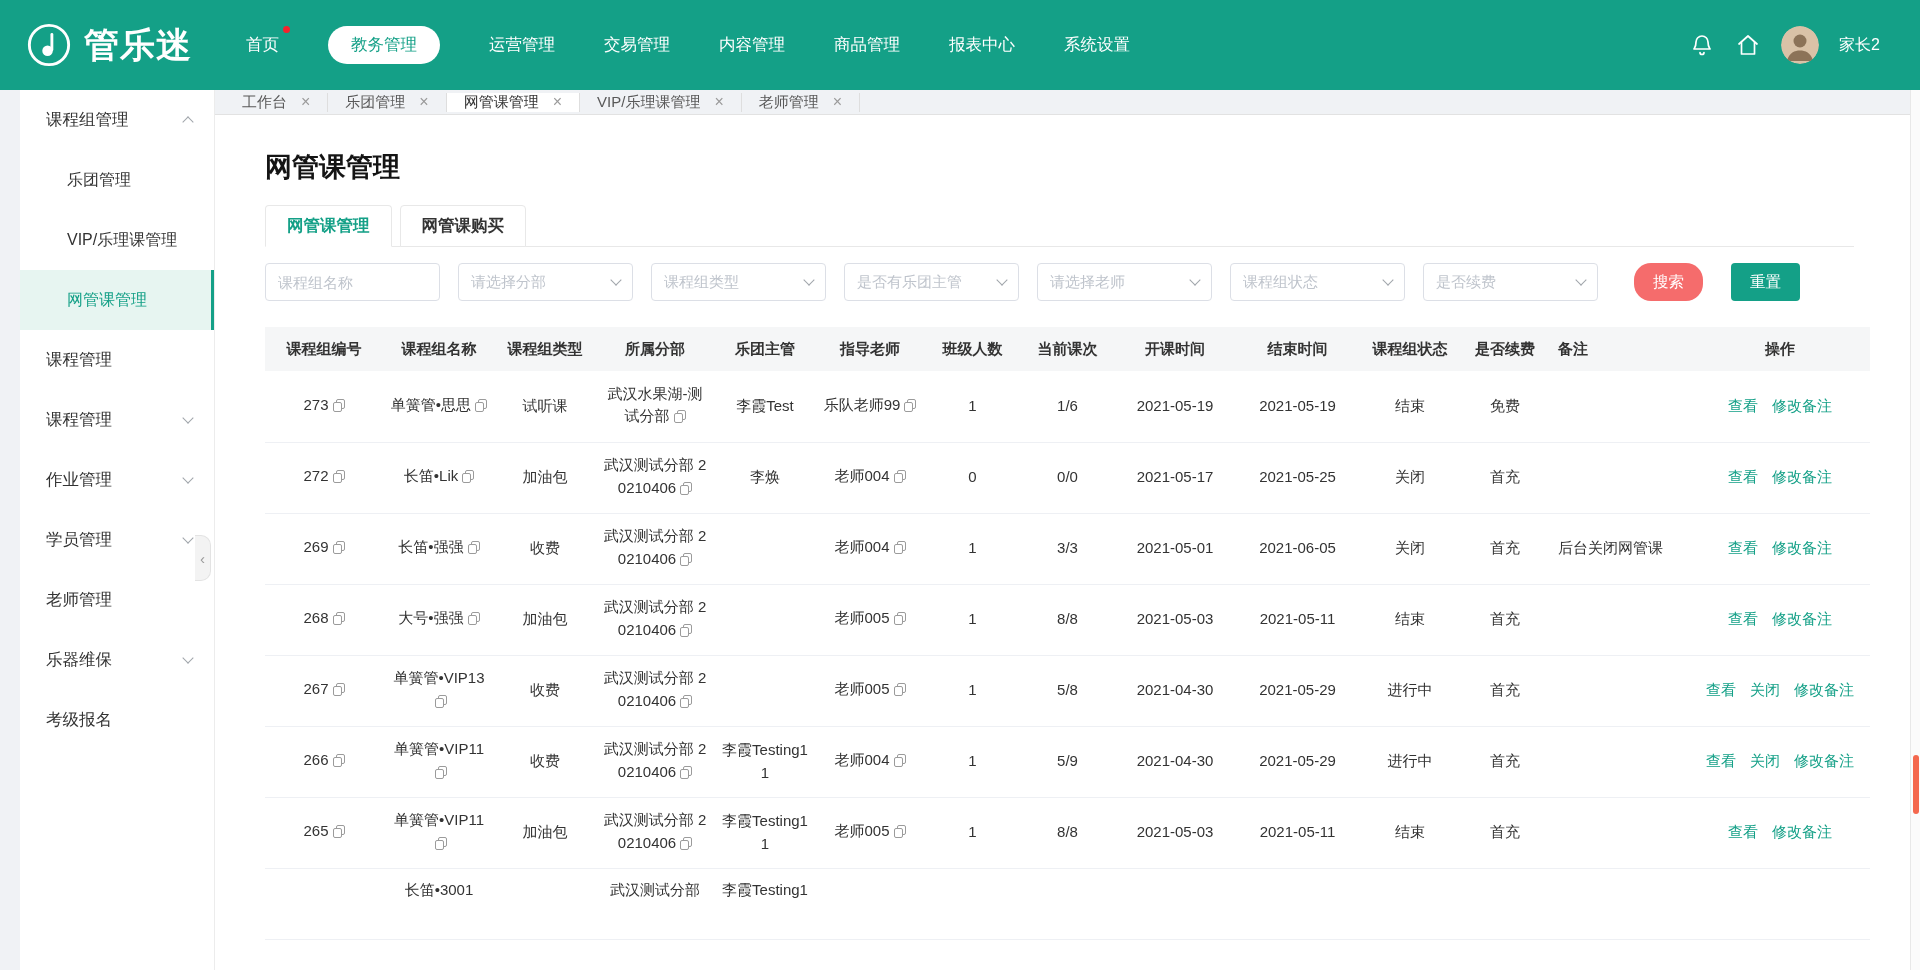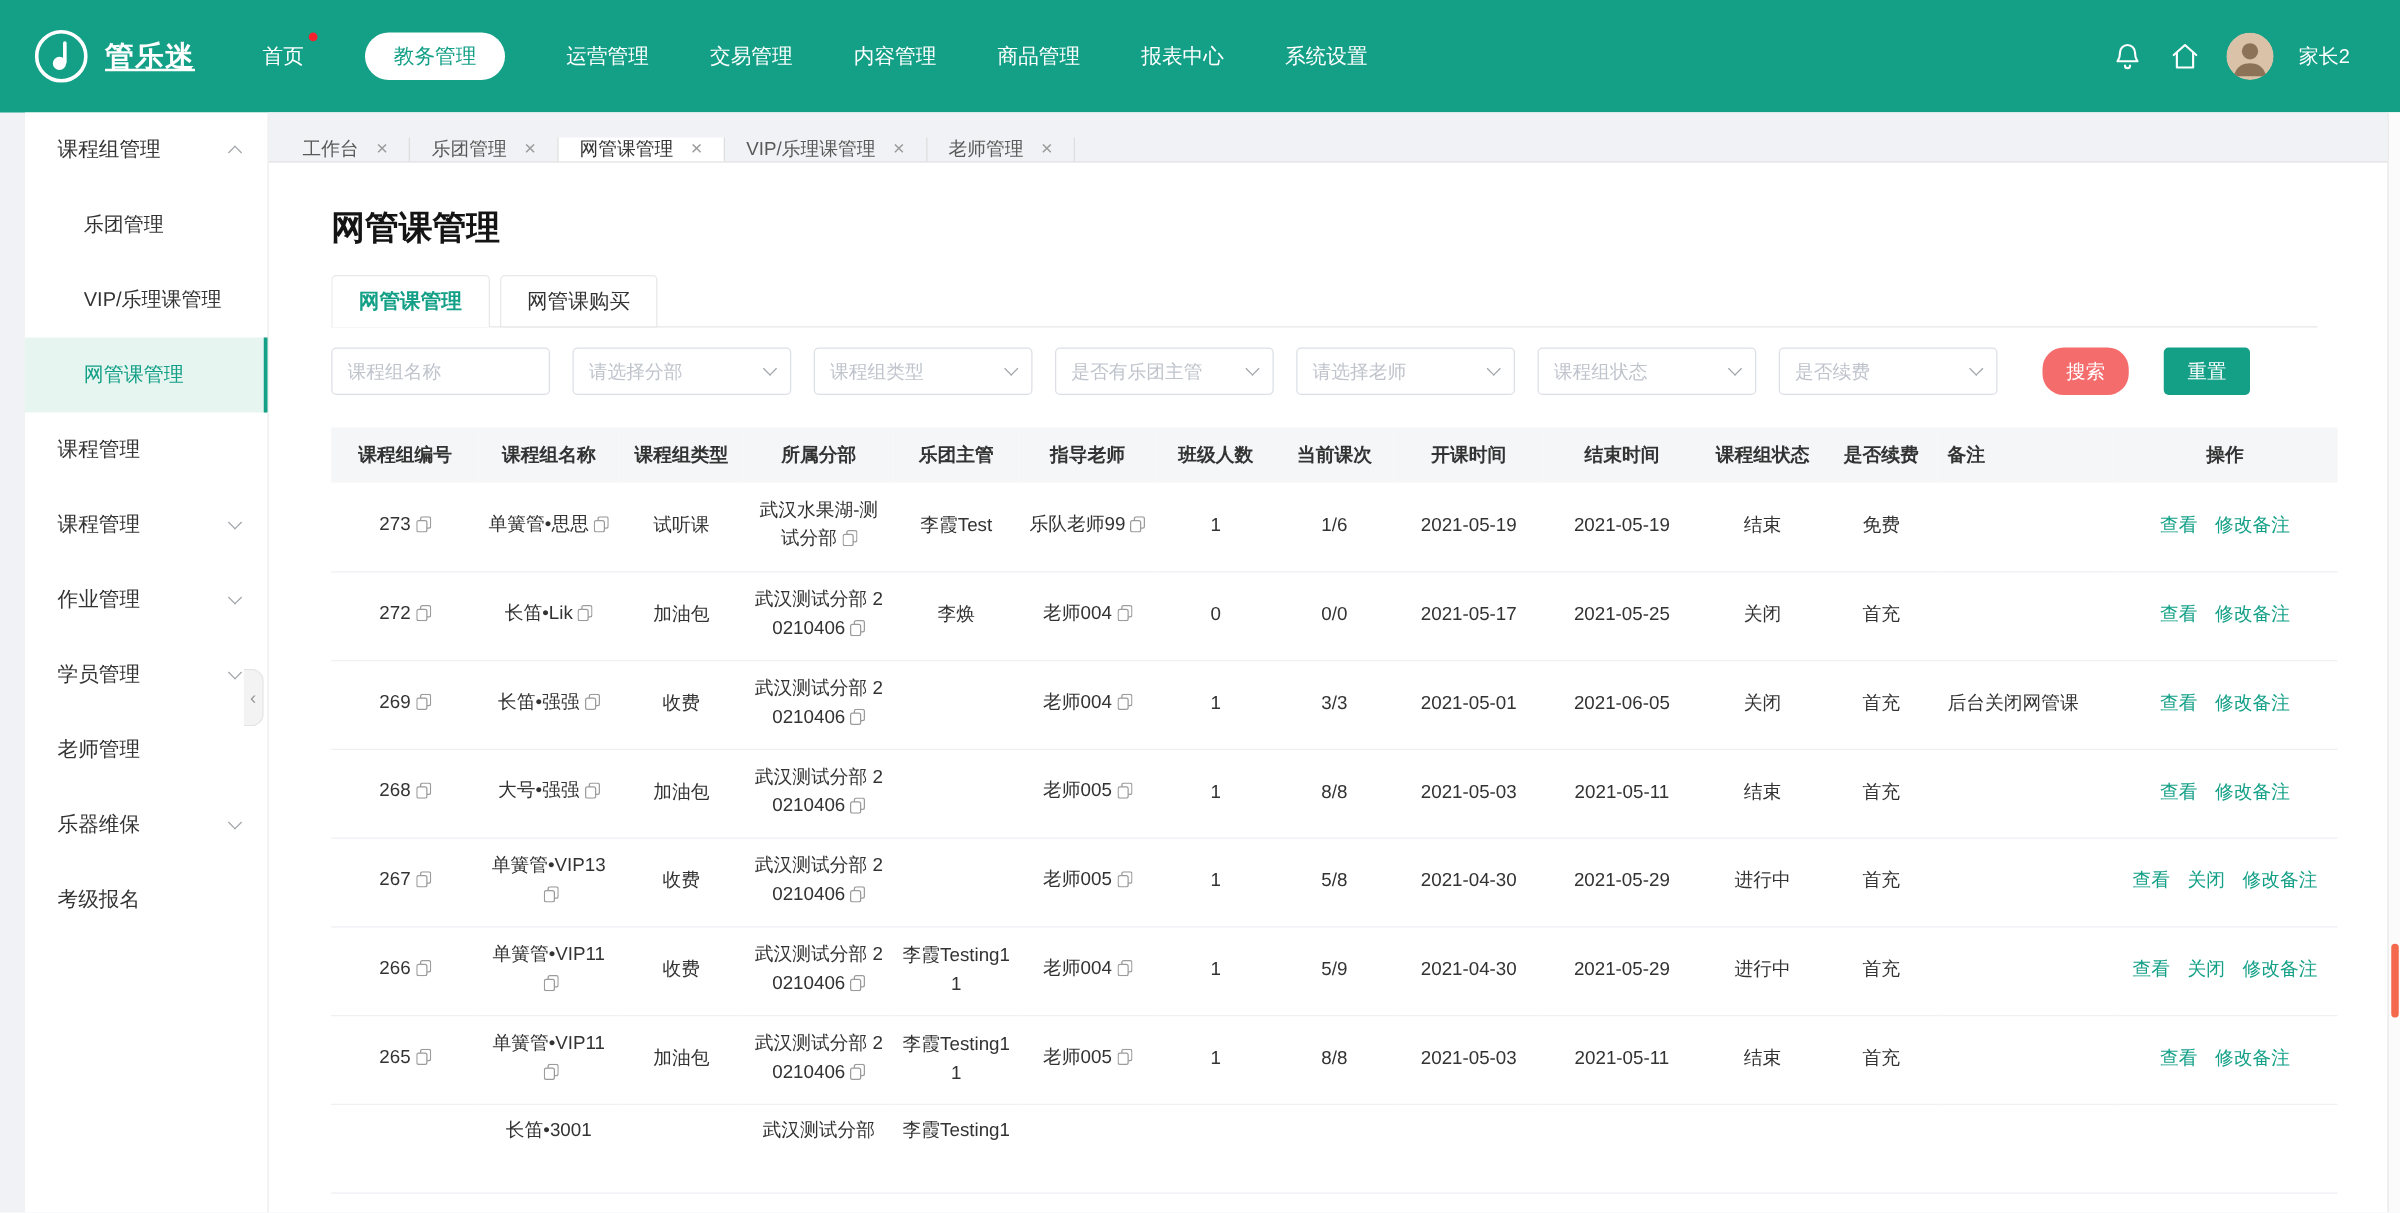--- a/index.html
+++ b/index.html
@@ -13,21 +13,21 @@
   html,body{margin:0;padding:0;}
   body{
     width:1920px;height:970px;overflow:hidden;position:relative;
     font-family:"Liberation Sans","DejaVu Sans",sans-serif;
     background:#f0f2f5;color:#333;
   }
   
   .topnav{height:90px;background:var(--primary);display:flex;align-items:center;padding:0 40px 0 26px;color:#fff;}
   .logo{display:flex;align-items:center;gap:12px;margin-right:54px;cursor:pointer;}
   .logo-icon{width:46px;height:46px;display:flex;align-items:center;justify-content:center;}
-  .brand-name{font-size:23px;font-weight:700;letter-spacing:1px;white-space:nowrap;text-decoration:underline;}
+  .brand-name{font-size:35px;font-weight:700;letter-spacing:1px;white-space:nowrap;}
   .nav-menu{display:flex;align-items:center;gap:49px;font-size:16.5px;}
   .nav-item{position:relative;cursor:pointer;white-space:nowrap;}
   .nav-item.pill{background:#fff;color:var(--primary);padding:8px 23px;border-radius:19px;font-weight:400;}
   .red-dot{position:absolute;top:-8px;right:-11px;width:7px;height:7px;background:#f5222d;border-radius:50%;}
   .nav-right{margin-left:auto;display:flex;align-items:center;gap:20px;}
   .icon-btn{width:26px;height:26px;display:flex;align-items:center;justify-content:center;cursor:pointer;}
   .avatar{width:38px;height:38px;border-radius:50%;overflow:hidden;flex:none;cursor:pointer;}
   .user-name{font-size:16px;white-space:nowrap;}
   
   .app-body{display:flex;height:880px;padding-left:20px;}
@@ -35,28 +35,28 @@
   .side-item{height:60px;display:flex;align-items:center;padding:0 22px 0 26px;font-size:16.5px;color:#333;cursor:pointer;}
   .side-item .chev{margin-left:auto;}
   .side-sub{padding-left:47px;font-size:16px;}
   .side-item.active{color:var(--primary);background:var(--primary-bg);border-right:3px solid var(--primary);}
   .chev{display:inline-block;width:8px;height:8px;border-right:1.6px solid #a0a5ab;border-bottom:1.6px solid #a0a5ab;}
   .chev.down{transform:rotate(45deg);margin-top:-4px;}
   .chev.up{transform:rotate(-135deg);margin-top:4px;}
   .collapse-handle{position:absolute;left:195px;top:535px;width:16px;height:46px;background:#f3f3f3;border:1px solid #e3e3e3;border-left:none;border-radius:0 10px 10px 0;display:flex;align-items:center;justify-content:center;color:#999;font-size:15px;cursor:pointer;z-index:3;}
   
   .main{flex:1;display:flex;flex-direction:column;background:#fff;min-width:0;}
-  .tabbar{height:40px;background:#f0f2f5;display:flex;align-items:flex-end;padding-left:10px;border-bottom:1px solid #e2e2e2;flex:none;}
+  .tabbar{height:25px;background:#f0f2f5;display:flex;align-items:center;padding-left:10px;border-bottom:1px solid #e2e2e2;flex:none;}
   .wtab{display:flex;align-items:center;gap:14px;padding:0 17px;font-size:15px;color:#595959;border-right:1px solid #dedede;cursor:pointer;white-space:nowrap;}
   .wtab.active{background:#fff;color:#333;}
   .wtab .close{color:#9a9a9a;font-size:16px;line-height:1;}
   .page{flex:1;padding:34px 66px 0 50px;overflow:hidden;}
   .page-title{font-size:27px;font-weight:700;color:#141414;}
   .subtabs{display:flex;align-items:flex-end;margin-top:20px;border-bottom:1px solid var(--border);}
-  .subtab{padding:9px 21px;font-size:16.5px;color:#333;background:#fff;border:1px solid var(--border);border-radius:4px 4px 0 0;margin-right:8px;margin-bottom:-1px;cursor:pointer;white-space:nowrap;}
+  .subtab{padding:9px 21px;font-size:16.5px;color:#333;background:#fff;border:1px solid var(--border);border-radius:4px 4px 0 0;margin-right:8px;margin-bottom:-1px;cursor:pointer;white-space:nowrap;font-weight:bold;}
   .subtab.active{color:var(--primary);font-weight:700;border-bottom:1px solid #fff;}
   .export-row{margin-top:24px;display:flex;gap:16px;}
   .btn{height:38px;border:none;border-radius:4px;padding:0 19px;font-size:15.5px;color:#fff;cursor:pointer;white-space:nowrap;}
   .btn.teal{background:var(--primary);}
   .btn.salmon{background:var(--danger);}
   .filters{margin-top:16px;display:flex;align-items:center;}
   .filter-box{width:175px;height:38px;border:1px solid #dcdfe6;border-radius:4px;display:flex;align-items:center;padding:0 12px;margin-right:18px;background:#fff;font-size:15px;color:#bfc4cc;flex:none;}
   input.filter-box{outline:none;color:#333;}
   input.filter-box::placeholder{color:#bfc4cc;}
   .filter-box .ph{overflow:hidden;white-space:nowrap;color:#bfc4cc;}

